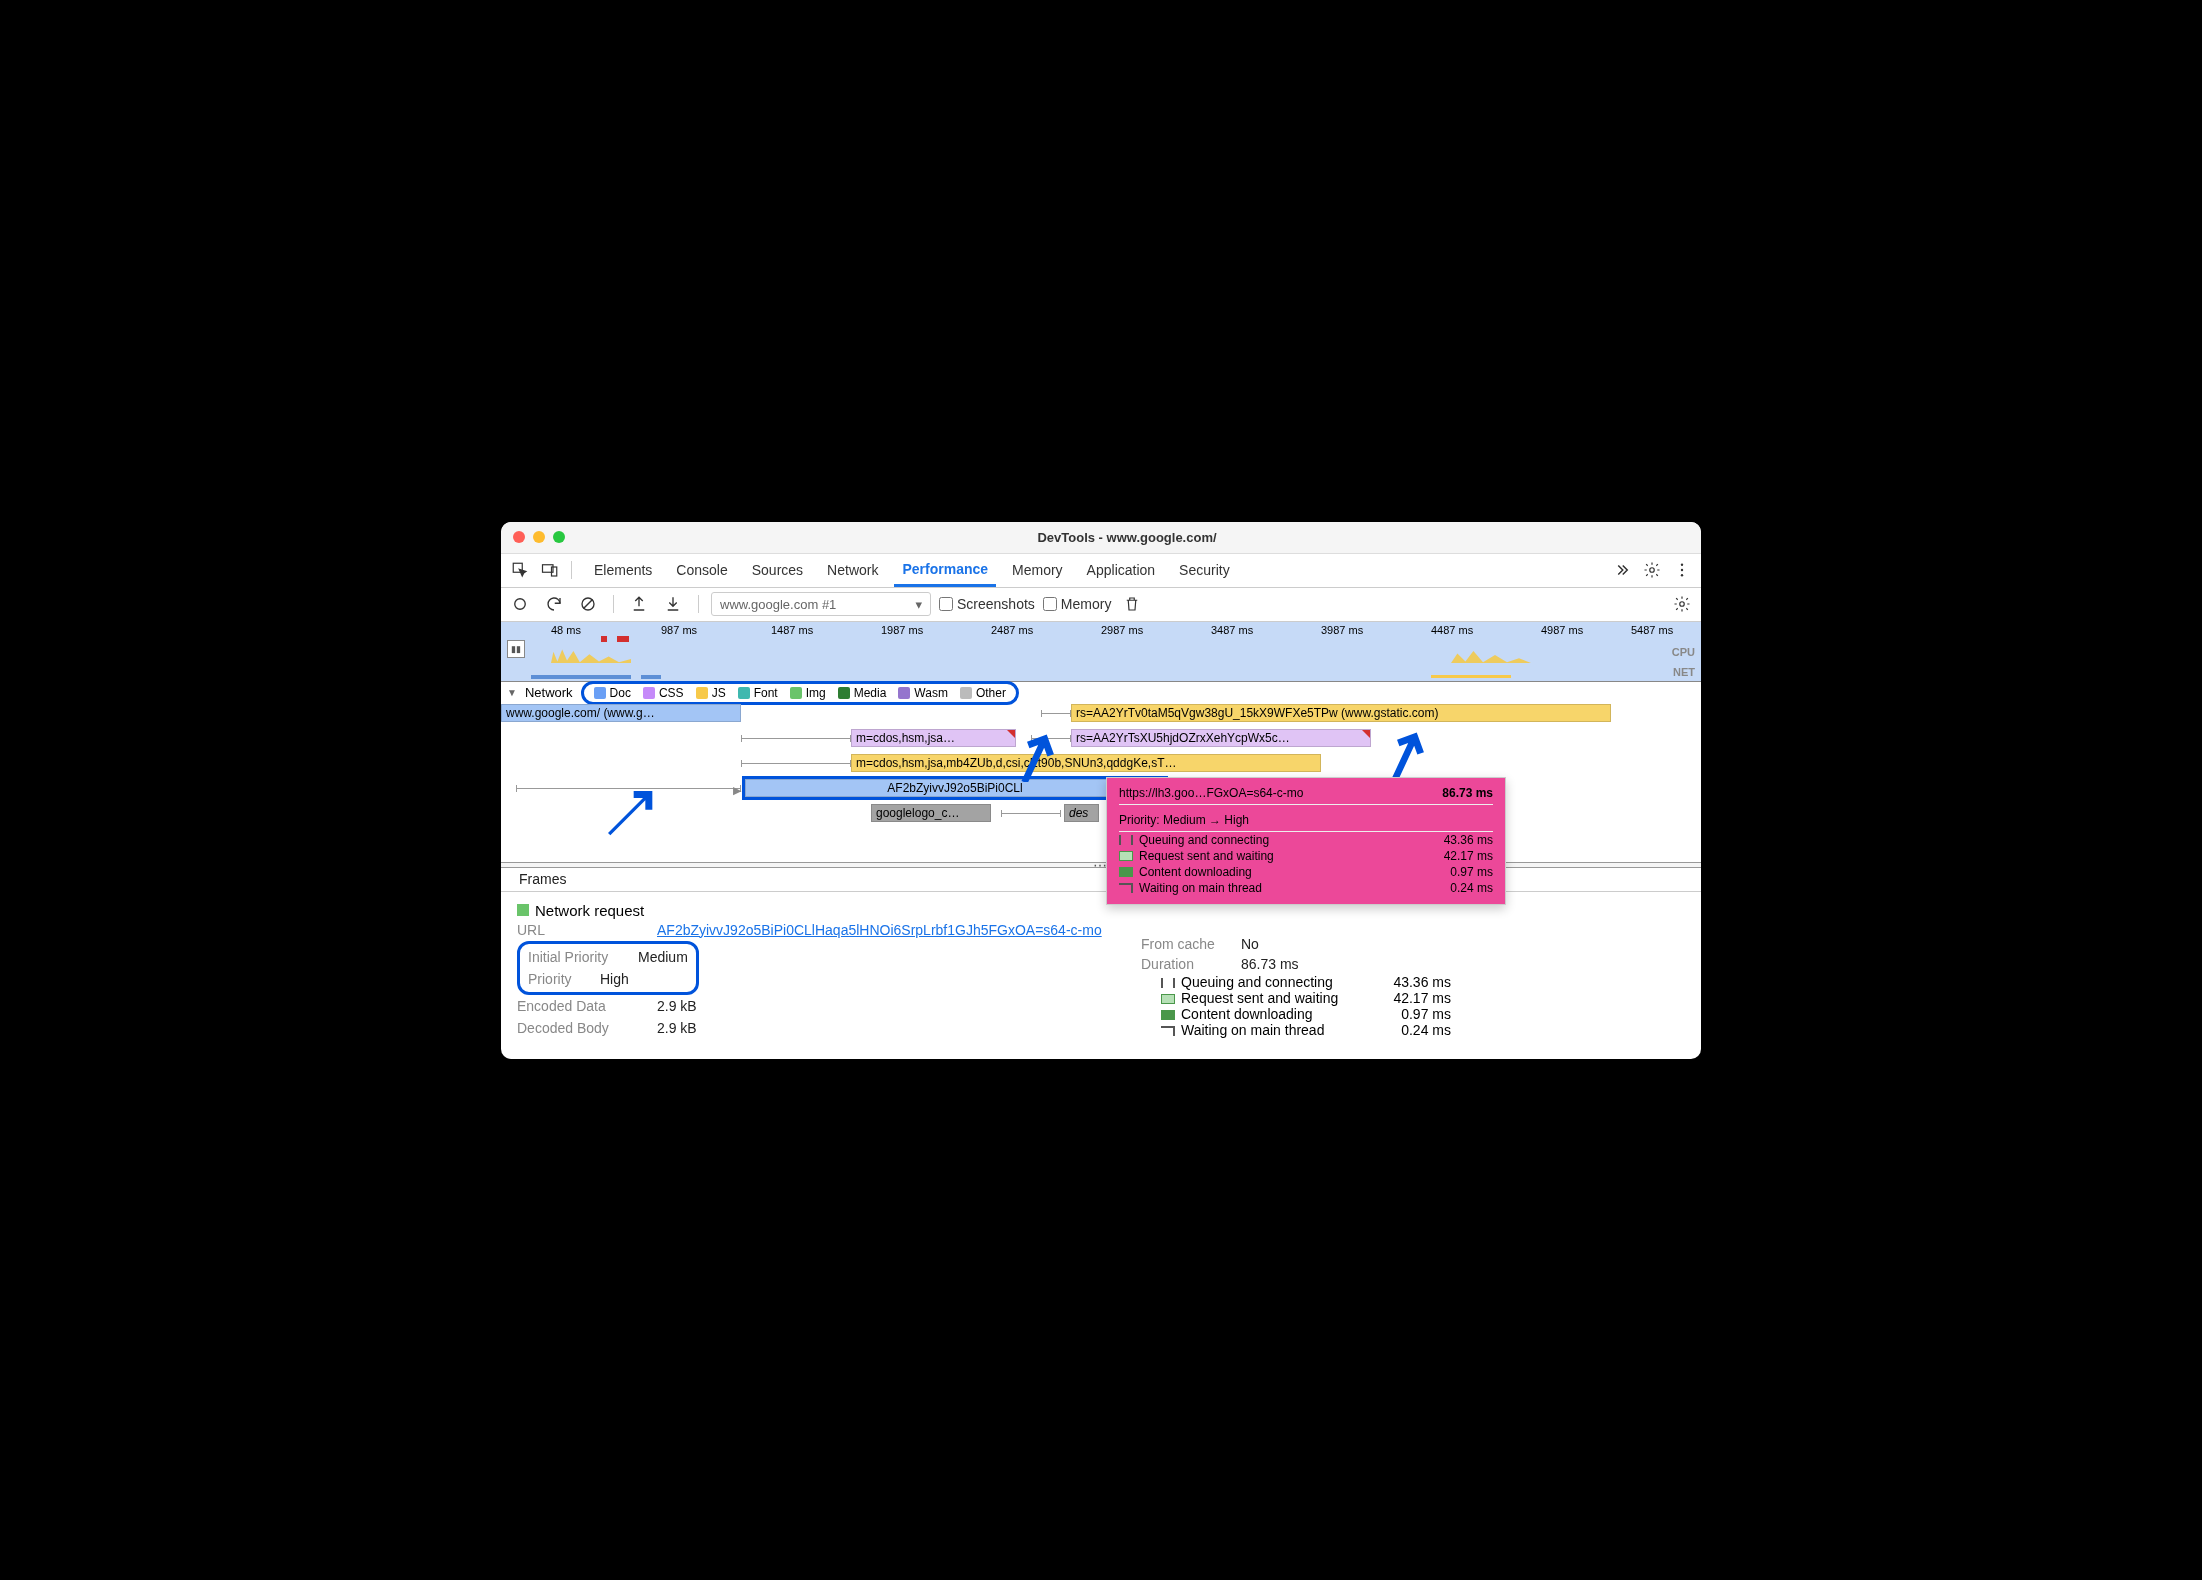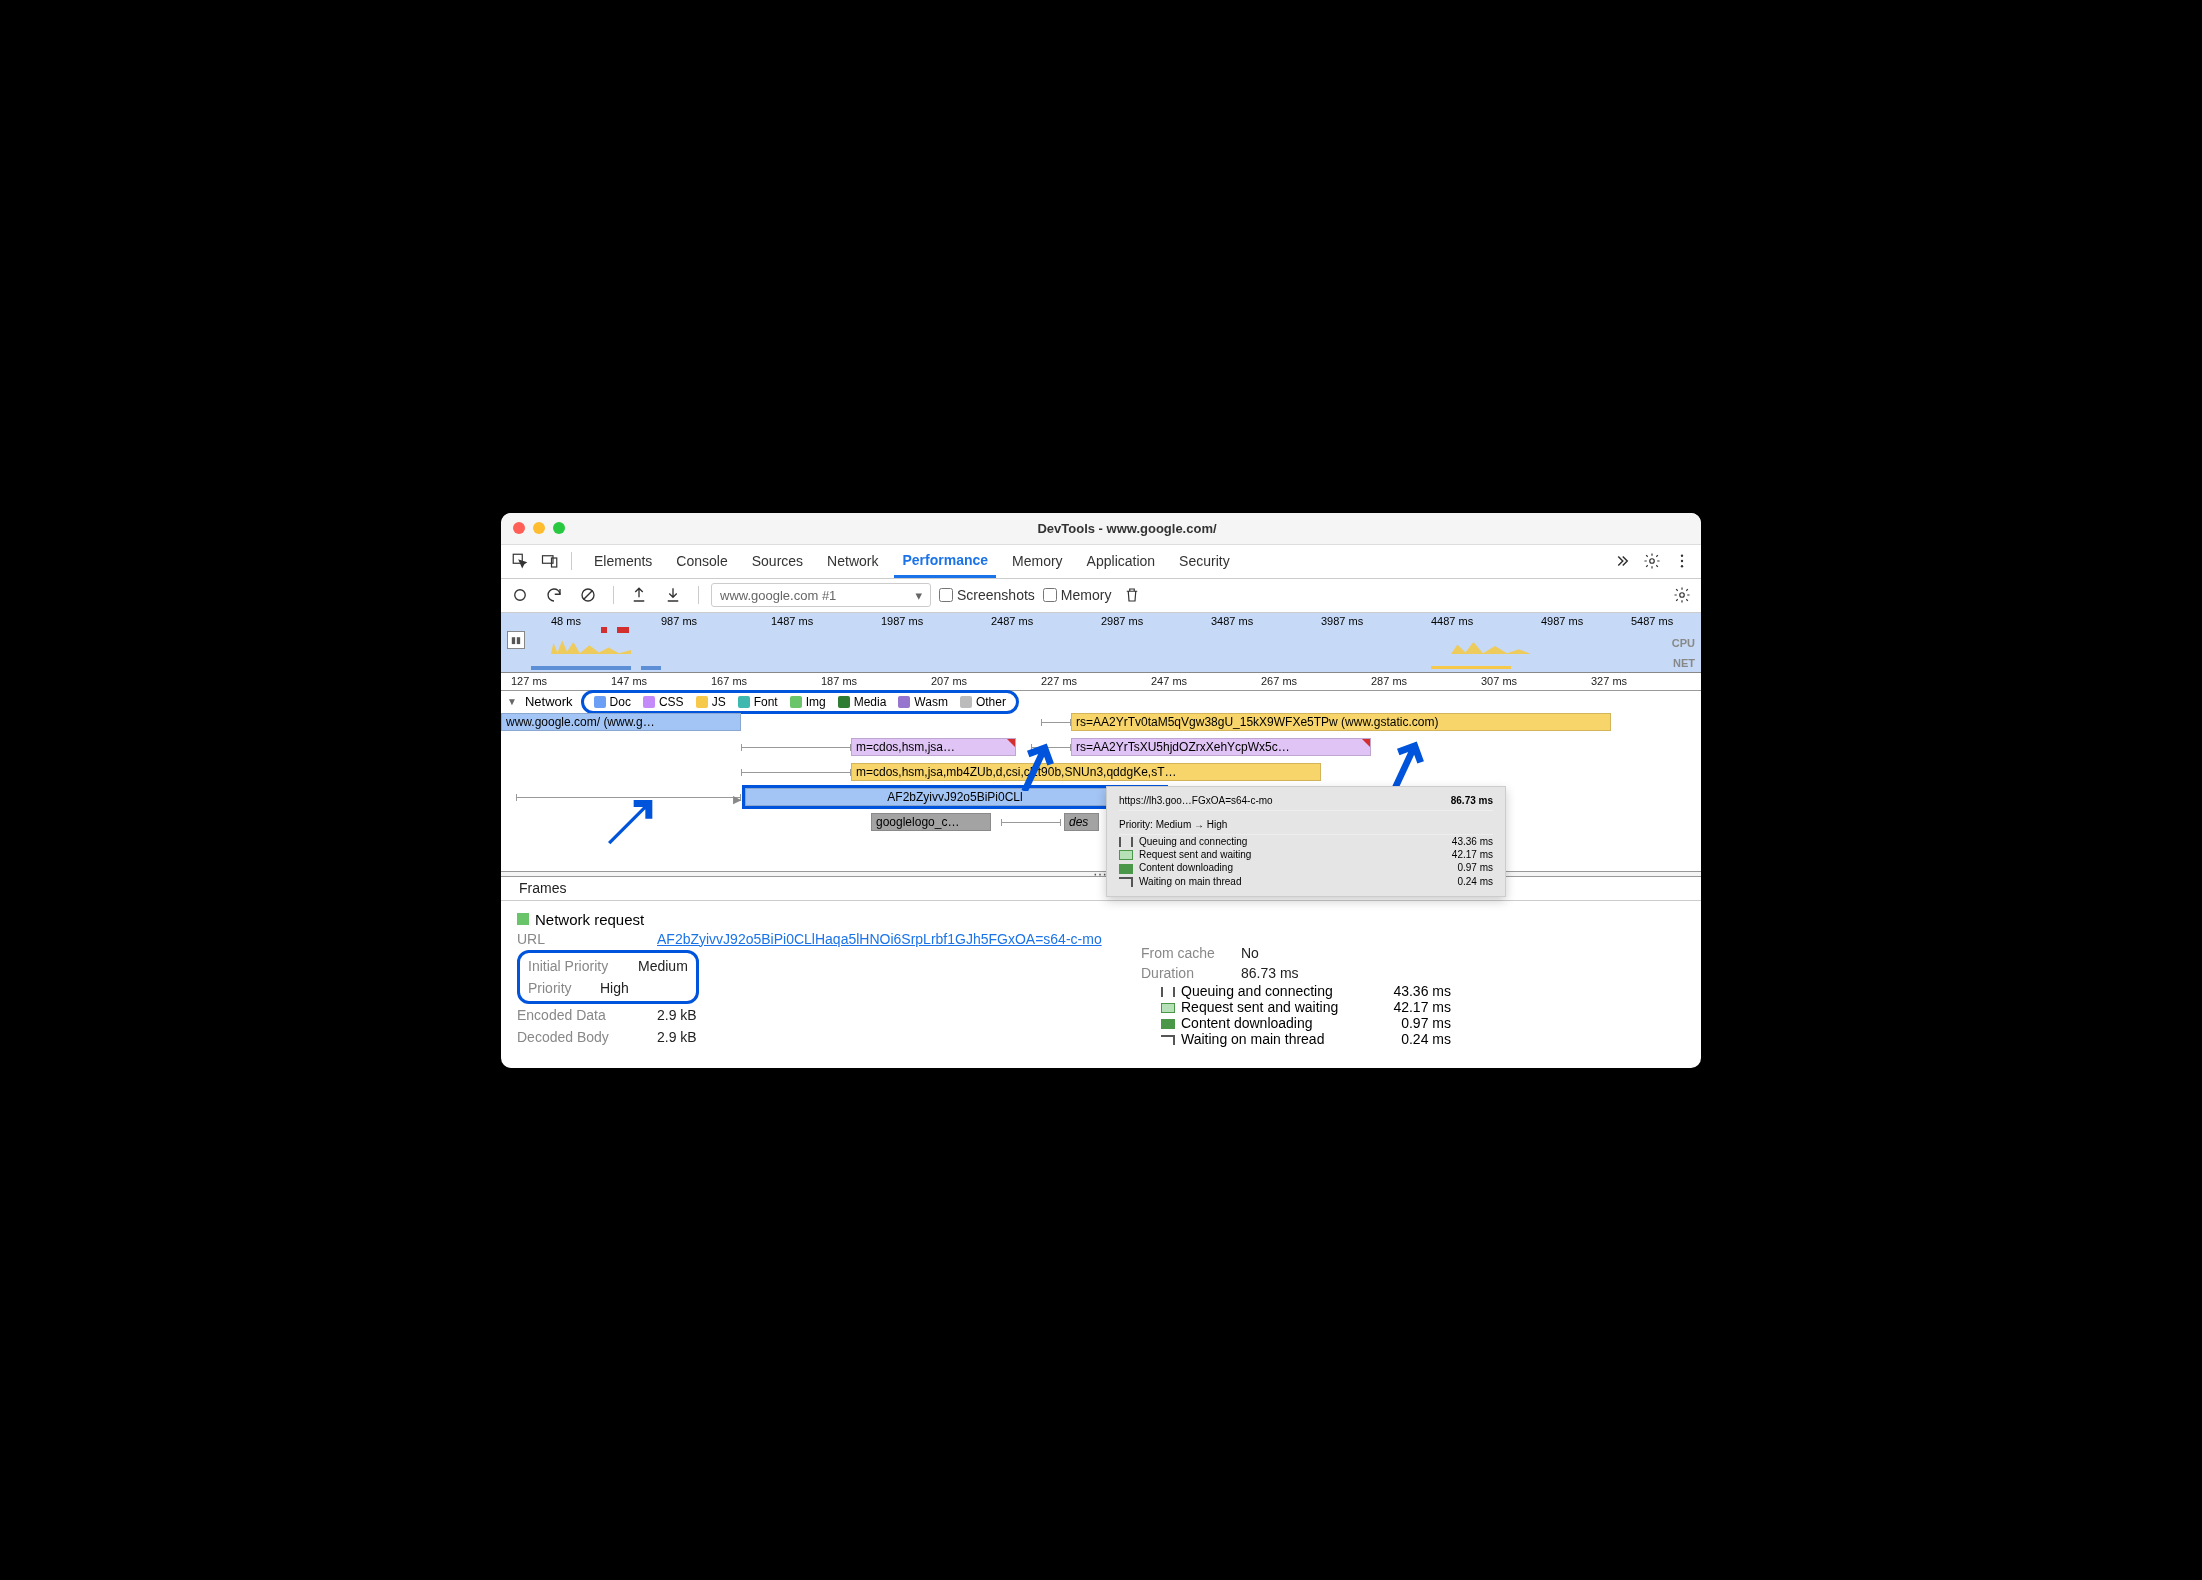--- a/index.html
+++ b/index.html
@@ -60,21 +60,21 @@
 .bar.sel { outline: 3px solid #0053db; background: #a3c5f5; }
 .redcorner::after { content: ""; position: absolute; right: -1px; top: -1px; width: 0; height: 0; border-left: 10px solid transparent; border-top: 10px solid #d32f2f; }
 .conn-line { position: absolute; height: 1px; background: #999; }
 .conn-line::before, .conn-line::after { content: ""; position: absolute; width: 1px; height: 7px; background: #999; top: -3px; }
 .conn-line::before { left: 0; }
 .conn-line::after { right: 0; }
 
 .arrow { position: absolute; color: #0053db; pointer-events: none; }
 .arrow svg { width: 56px; height: 56px; }
 
-.tooltip { position: absolute; background: #e5e5e5; border: 1px solid #ccc; box-shadow: 0 4px 10px rgba(0,0,0,0.2); padding: 8px 12px; min-width: 400px; font-size: 10px; z-index: 50; }
+.tooltip { position: absolute; background: #ec4899; border: 1px solid #ccc; box-shadow: 0 4px 10px rgba(0,0,0,0.2); padding: 8px 12px; min-width: 400px; font-size: 12px; z-index: 50; }
 .tooltip .tt-head { display: flex; justify-content: space-between; border-bottom: 1px solid #eee; padding-bottom: 4px; margin-bottom: 4px; }
 .tooltip .tt-row { display: flex; justify-content: space-between; padding: 1px 0; }
 .tt-bar { display: inline-block; width: 14px; height: 10px; margin-right: 6px; vertical-align: middle; }
 
 .splitter { height: 6px; border-top: 1px solid #999; border-bottom: 1px solid #999; text-align: center; font-size: 14px; color: #555; line-height: 4px; background: #f5f5f5; cursor: row-resize; letter-spacing: 2px; }
 
 .frames-row { height: 24px; border-bottom: 1px solid #ccc; padding: 3px 18px; font-size: 14px; color: #222; }
 .detail-tabs { display: flex; gap: 20px; padding: 6px 14px; border-bottom: 1px solid #ccc; background: #f5f7fb; }
 .detail-tab { font-size: 14px; color: #333; padding: 4px 6px; cursor: pointer; }
 .detail-tab.active { color: #1a73e8; border-bottom: 3px solid #1a73e8; font-weight: 500; }
@@ -232,33 +232,20 @@
       </svg>
     <div class="ov-strip" style="left:30px; width:100px;"></div>
     <div class="ov-strip" style="left:140px; width:20px;"></div>
     <div class="ov-strip" style="left:930px; width:80px; background:#f7c94a; bottom:3px; height:3px;"></div>
     <div style="position:absolute; left:100px; top:14px; width:6px; height:6px; background:#d32f2f;"></div>
     <div style="position:absolute; left:116px; top:14px; width:12px; height:6px; background:#d32f2f;"></div>
     <span class="ov-cpu">CPU</span>
     <span class="ov-net">NET</span>
   </div>
 
-  <div class="ruler">
-    <span class="ruler-tick" style="left:10px">127 ms</span>
-    <span class="ruler-tick" style="left:110px">147 ms</span>
-    <span class="ruler-tick" style="left:210px">167 ms</span>
-    <span class="ruler-tick" style="left:320px">187 ms</span>
-    <span class="ruler-tick" style="left:430px">207 ms</span>
-    <span class="ruler-tick" style="left:540px">227 ms</span>
-    <span class="ruler-tick" style="left:650px">247 ms</span>
-    <span class="ruler-tick" style="left:760px">267 ms</span>
-    <span class="ruler-tick" style="left:870px">287 ms</span>
-    <span class="ruler-tick" style="left:980px">307 ms</span>
-    <span class="ruler-tick" style="left:1090px">327 ms</span>
-  </div>
 
   <div class="network-area">
     <div class="net-header">
       <span class="disc">▼</span>
       <span>Network</span>
       <div class="legend-box">
         <span class="lg">
             <span class="sw doc"></span>
             <span>Doc</span>
           </span>

